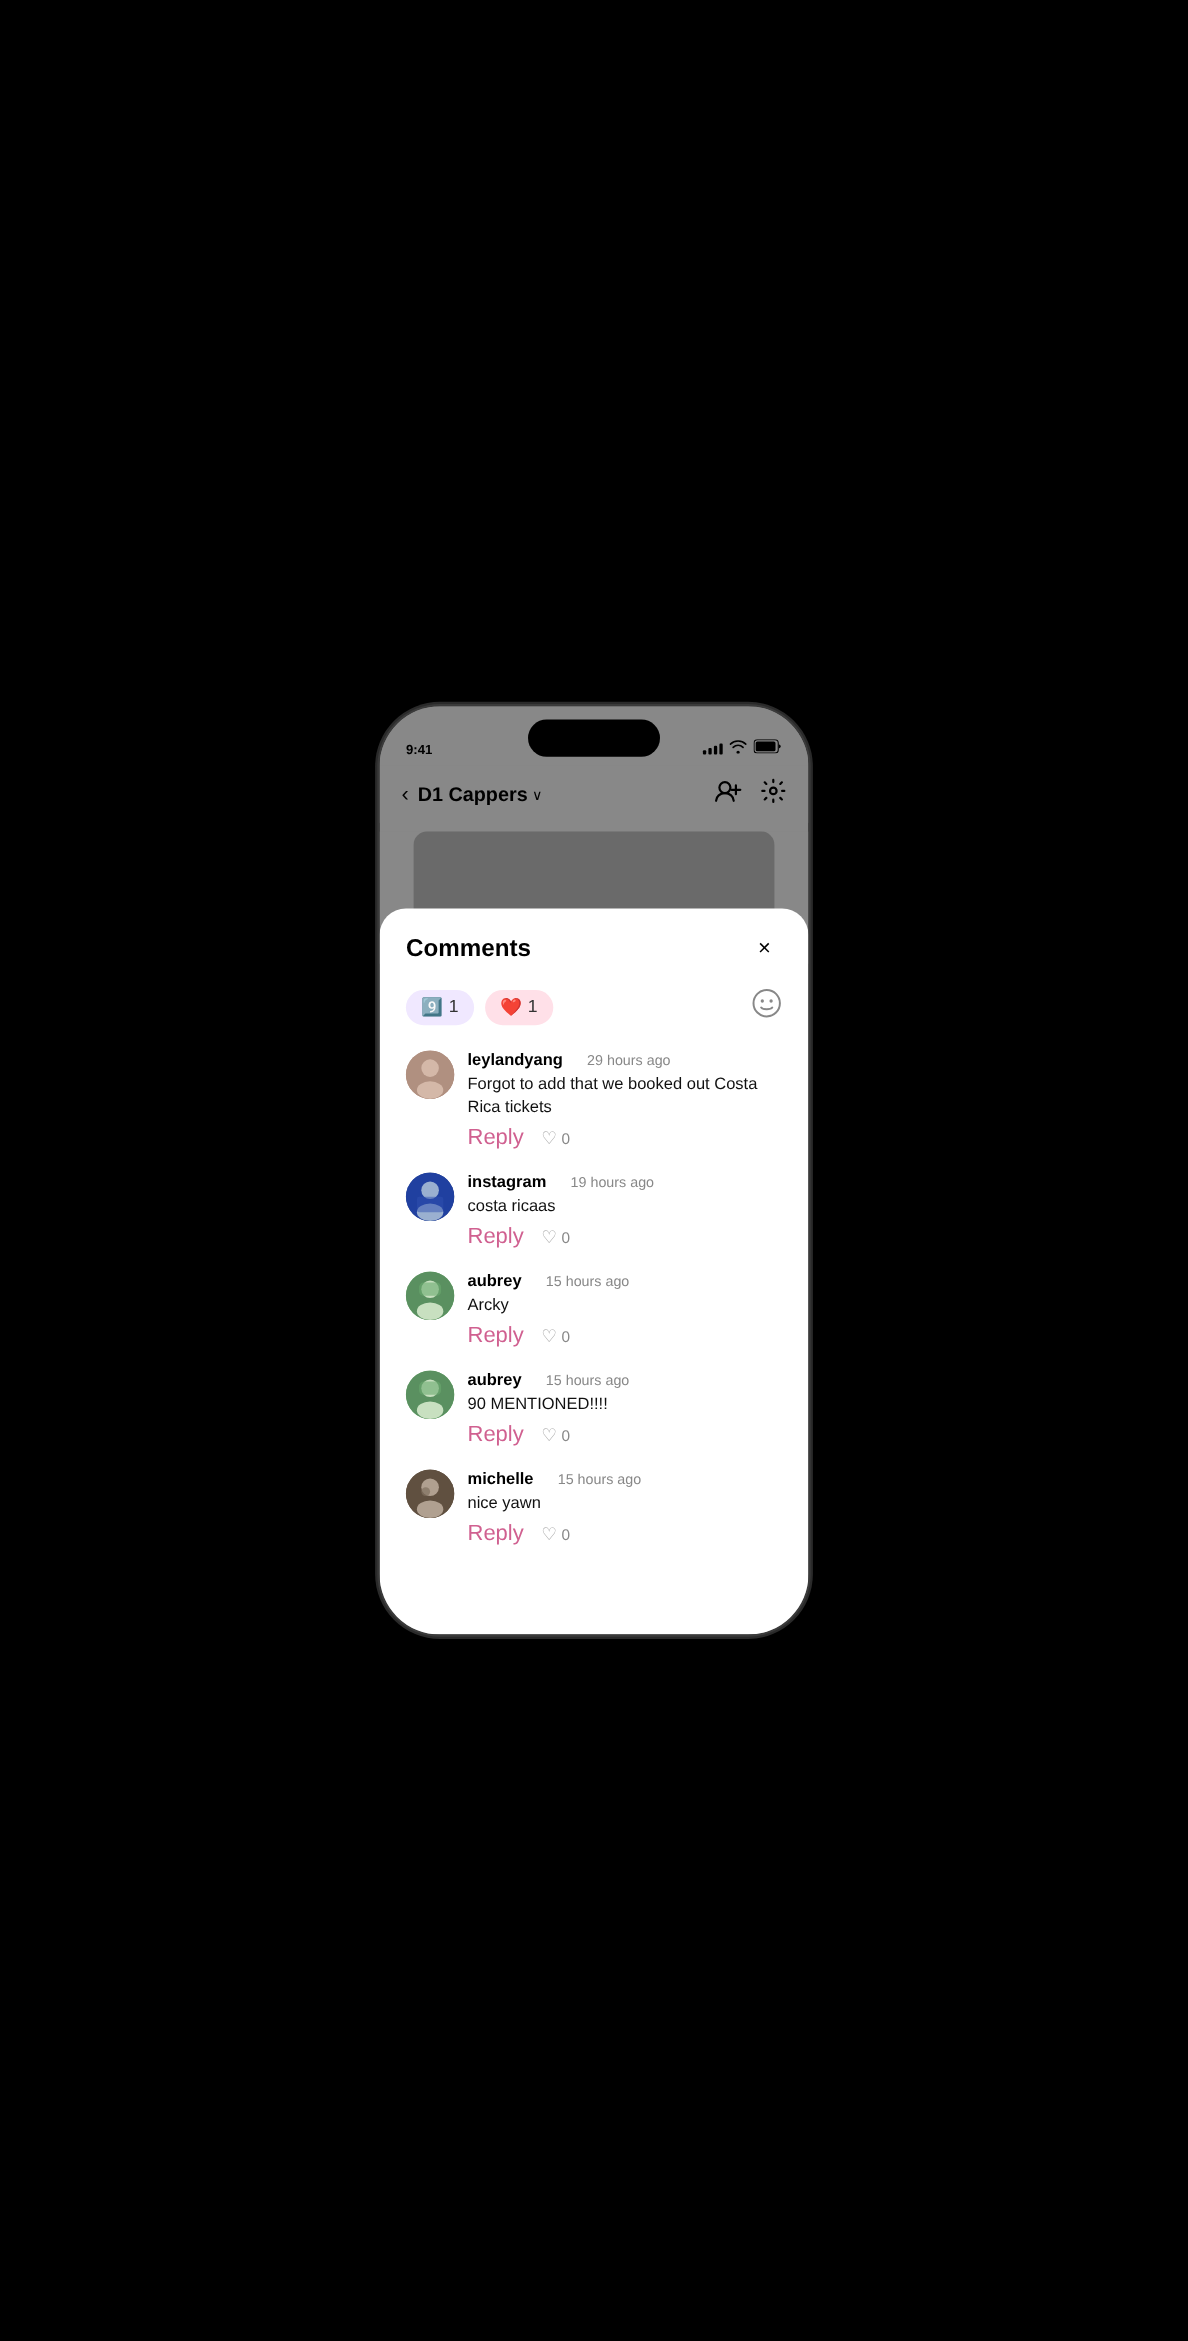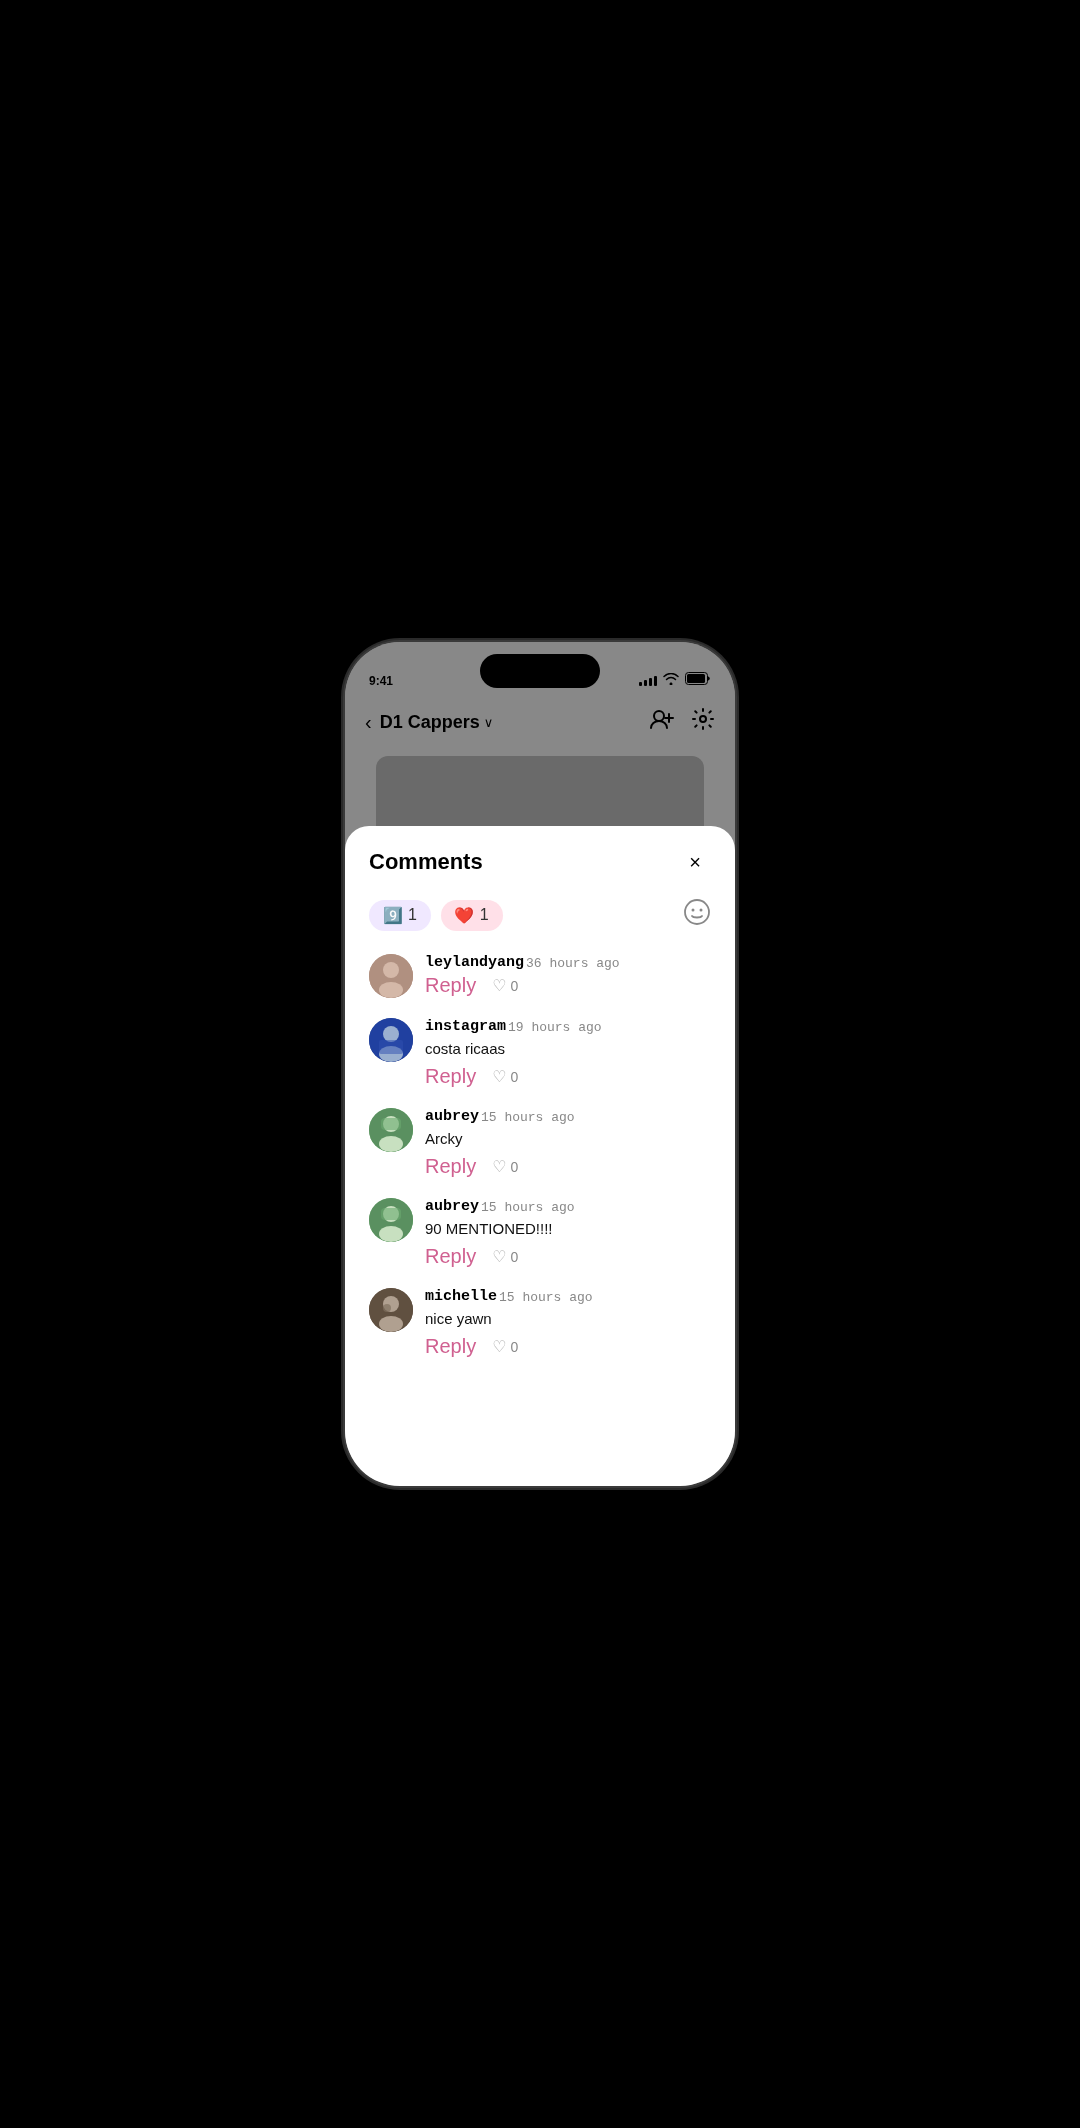--- a/index.html
+++ b/index.html
@@ -252,24 +252,23 @@
     .avatar-3 { background: linear-gradient(135deg, #90c090, #50a050); }
     .avatar-4 { background: linear-gradient(135deg, #90c090, #50a050); }
     .avatar-5 { background: linear-gradient(135deg, #706050, #504030); }
 
     .comment-body {
       flex: 1;
     }
 
     .comment-meta {
       display: flex;
-      align-items: flex-end;
-      gap: 2px;
+      align-items: center;
+      gap: 22px;
       margin-bottom: 3px;
-      font-family: Liberation Mono, monospace;
     }
 
     .comment-username {
       font-size: 15px;
       font-weight: 700;
       color: #000;
     }
 
     .comment-time {
       font-size: 13px;
@@ -450,22 +449,23 @@
           <div class="avatar avatar-1">
             <svg width="44" height="44" viewBox="0 0 44 44">
               <rect width="44" height="44" fill="#b09080"></rect>
               <circle cx="22" cy="16" r="8" fill="#d4b8a8"></circle>
               <ellipse cx="22" cy="36" rx="12" ry="8" fill="#d4b8a8"></ellipse>
             </svg>
           </div>
           <div class="comment-body">
             <div class="comment-meta">
               <span class="comment-username">leylandyang</span>
-              <span class="comment-time">36 hours ago</span>
-            </div>
+              <span class="comment-time">29 hours ago</span>
+            </div>
+            <div class="comment-text">Forgot to add that we booked out Costa Rica tickets</div>
             <div class="comment-actions">
               <span class="reply-btn">Reply</span>
               <div class="like-action">
                 <span class="heart-empty">♡</span>
                 <span>0</span>
               </div>
             </div>
           </div>
         </div>
 

